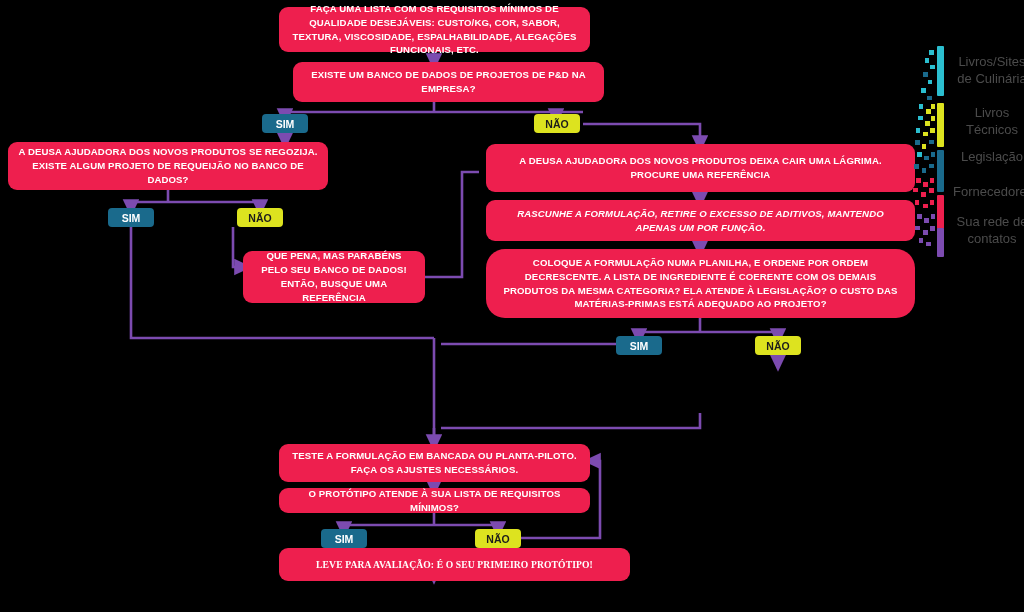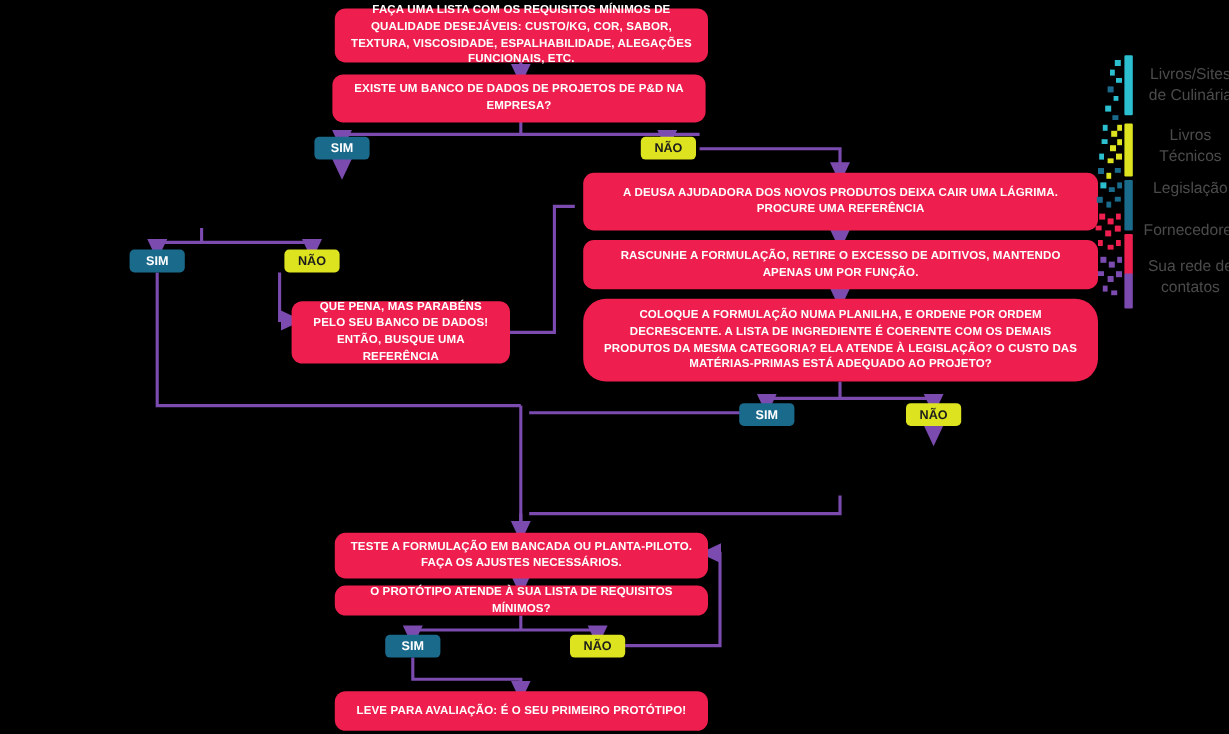--- a/index.html
+++ b/index.html
@@ -127,51 +127,54 @@
       <path d="M344,548 L344,566 L434,566 L434,576" marker-end="url(#ah)"></path>
 
       <path d="M521,538 L600,538 L600,461 L592,461" marker-end="url(#ah)"></path>
     </g>
   </svg>
 
   <div class="node" style="left:279px; top:7px; width:311px; height:45px;">
     <span>FAÇA UMA LISTA COM OS REQUISITOS MÍNIMOS DE QUALIDADE DESEJÁVEIS: CUSTO/KG, COR, SABOR, TEXTURA, VISCOSIDADE, ESPALHABILIDADE, ALEGAÇÕES FUNCIONAIS, ETC.</span>
   </div>
 
-  <div class="node" style="left:277px; top:62px; width:311px; height:40px;">
+  <div class="node" style="left:293px; top:62px; width:311px; height:40px;">
     <span>EXISTE UM BANCO DE DADOS DE PROJETOS DE P&amp;D NA EMPRESA?</span>
   </div>
 
+  <div class="node" style="left:8px; top:142px; width:320px; height:48px;">
+    <span>A DEUSA AJUDADORA DOS NOVOS PRODUTOS SE REGOZIJA. EXISTE ALGUM PROJETO DE REQUEIJÃO NO BANCO DE DADOS?</span>
+  </div>
 
   <div class="node" style="left:243px; top:251px; width:182px; height:52px;">
     <span>QUE PENA, MAS PARABÉNS PELO SEU BANCO DE DADOS! ENTÃO, BUSQUE UMA REFERÊNCIA</span>
   </div>
 
   <div class="node" style="left:486px; top:144px; width:429px; height:48px;">
     <span>A DEUSA AJUDADORA DOS NOVOS PRODUTOS DEIXA CAIR UMA LÁGRIMA. PROCURE UMA REFERÊNCIA</span>
   </div>
 
-  <div class="node" style="left:486px; top:200px; width:429px; height:41px;">
+  <div class="node" style="left:486px; top:200px; width:429px; height:41px;font-style:italic;">
     <span>RASCUNHE A FORMULAÇÃO, RETIRE O EXCESSO DE ADITIVOS, MANTENDO APENAS UM POR FUNÇÃO.</span>
   </div>
 
   <div class="node" style="left:486px; top:249px; width:429px; height:69px;border-radius:19px;">
     <span>COLOQUE A FORMULAÇÃO NUMA PLANILHA, E ORDENE POR ORDEM DECRESCENTE. A LISTA DE INGREDIENTE É COERENTE COM OS DEMAIS PRODUTOS DA MESMA CATEGORIA? ELA ATENDE À LEGISLAÇÃO? O CUSTO DAS MATÉRIAS-PRIMAS ESTÁ ADEQUADO AO PROJETO?</span>
   </div>
 
 
   <div class="node" style="left:279px; top:488px; width:311px; height:25px;">
     <span>O PROTÓTIPO ATENDE À SUA LISTA DE REQUISITOS MÍNIMOS?</span>
   </div>
 
   <div class="node" style="left:279px; top:444px; width:311px; height:38px;">
     <span>TESTE A FORMULAÇÃO EM BANCADA OU PLANTA-PILOTO. FAÇA OS AJUSTES NECESSÁRIOS.</span>
   </div>
 
-  <div class="node" style="left:279px; top:576px; width:311px; height:33px;">
+  <div class="node" style="left:279px; top:548px; width:351px; height:33px;font-family:Liberation Serif, serif;">
     <span>LEVE PARA AVALIAÇÃO: É O SEU PRIMEIRO PROTÓTIPO!</span>
   </div>
 
   <div class="badge yes" style="left:262px; top:114px; width:46px;">
     <span>SIM</span>
   </div>
   <div class="badge no" style="left:534px; top:114px; width:46px;">
     <span>NÃO</span>
   </div>
 

